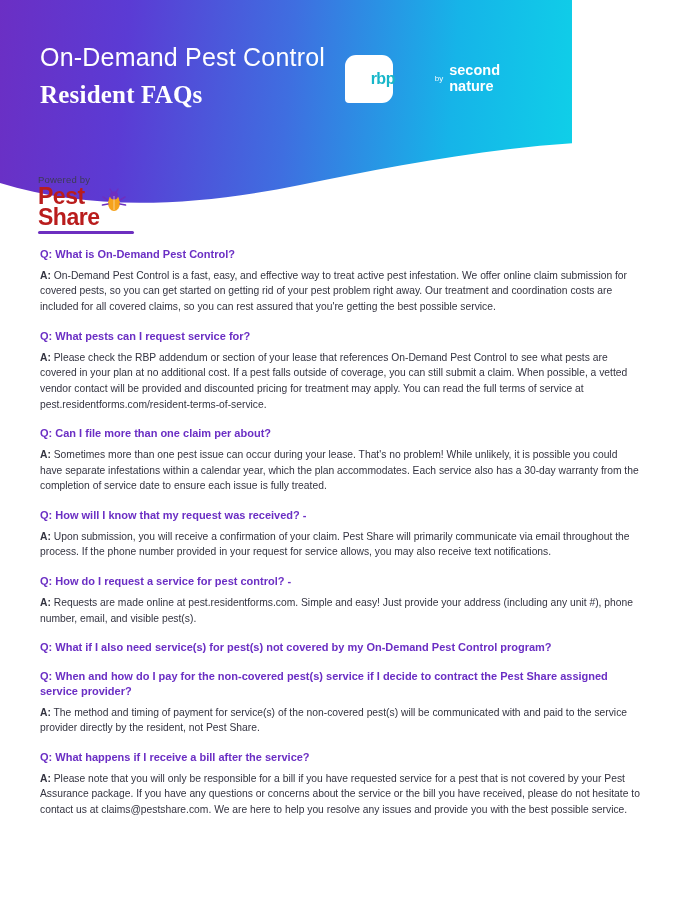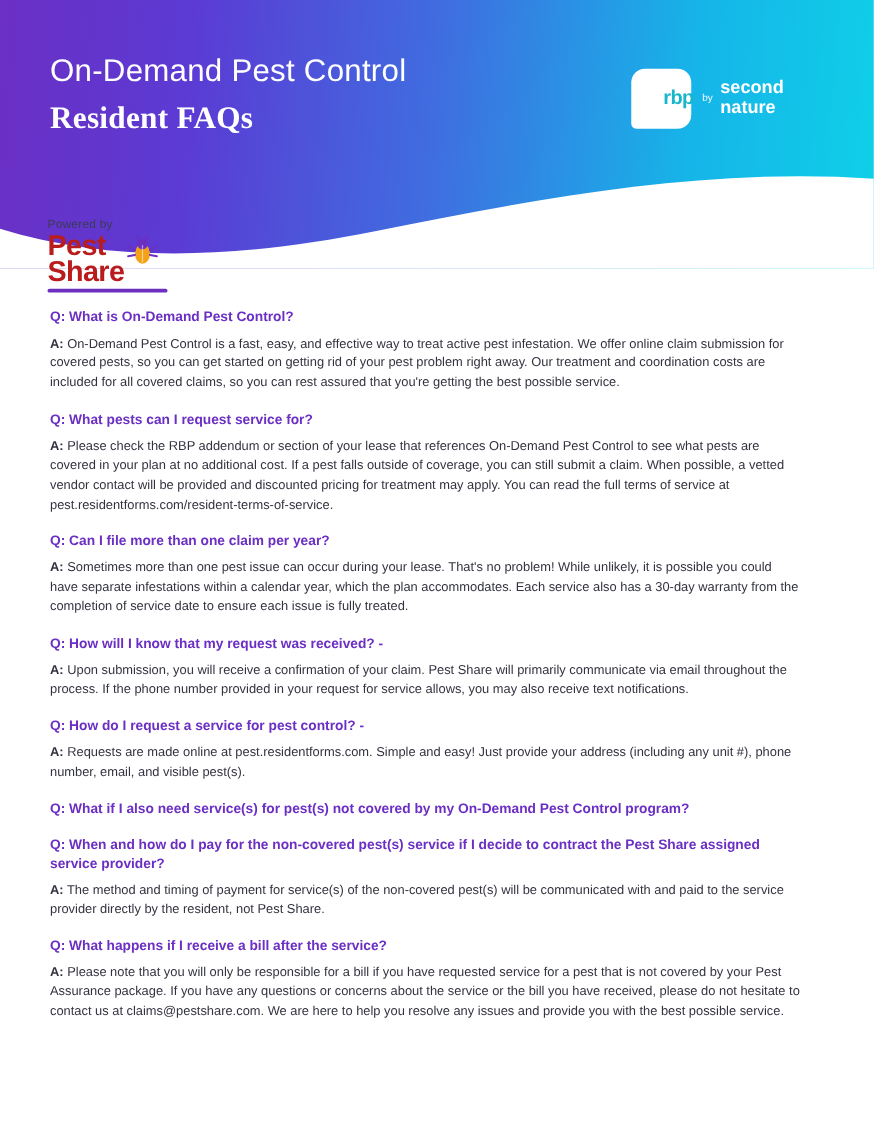--- a/index.html
+++ b/index.html
@@ -14,21 +14,21 @@
     width: 700px;
     height: 906px;
     overflow: hidden;
     background: #ffffff;
   }
 
   
   .header-band {
     position: absolute;
     left: 0; top: 0;
-    width: 699px;
+    width: 572px;
     height: 215px;
     background: linear-gradient(95deg, #6b2fc4 0%, #5b3bd4 22%, #3f6ee0 50%, #16b4e8 78%, #0fd0e8 100%);
     overflow: hidden;
   }
   .wave {
     position: absolute;
     left: 0; bottom: -2px;
     width: 700px;
     height: 90px;
   }
@@ -85,20 +85,21 @@
     display: flex;
     align-items: center;
     gap: 6px;
   }
   .by-text {
     font-size: 8px;
     color: #ffffff;
     opacity: 0.95;
     line-height: 1.1;
     white-space: nowrap;
+    margin-left: 33px;
   }
   .sn-text {
     font-size: 14.5px;
     font-weight: 700;
     color: #ffffff;
     line-height: 1.08;
   }
 
   
   .pestshare-block {
@@ -221,21 +222,21 @@
       <div class="faq-q">Q: What is On-Demand Pest Control?</div>
       <div class="faq-a"><b>A:</b> <span>On-Demand Pest Control is a fast, easy, and effective way to treat active pest infestation. We offer online claim submission for covered pests, so you can get started on getting rid of your pest problem right away. Our treatment and coordination costs are included for all covered claims, so you can rest assured that you're getting the best possible service.</span></div>
     </div>
 
     <div class="faq-item">
       <div class="faq-q">Q: What pests can I request service for?</div>
       <div class="faq-a"><b>A:</b> <span>Please check the RBP addendum or section of your lease that references On-Demand Pest Control to see what pests are covered in your plan at no additional cost. If a pest falls outside of coverage, you can still submit a claim. When possible, a vetted vendor contact will be provided and discounted pricing for treatment may apply. You can read the full terms of service at pest.residentforms.com/resident-terms-of-service.</span></div>
     </div>
 
     <div class="faq-item">
-      <div class="faq-q">Q: Can I file more than one claim per year?</div>
+      <div class="faq-q">Q: Can I file more than one claim per about?</div>
       <div class="faq-a"><b>A:</b> <span>Sometimes more than one pest issue can occur during your lease. That's no problem! While unlikely, it is possible you could have separate infestations within a calendar year, which the plan accommodates. Each service also has a 30-day warranty from the completion of service date to ensure each issue is fully treated.</span></div>
     </div>
 
     <div class="faq-item">
       <div class="faq-q">Q: How will I know that my request was received? -</div>
       <div class="faq-a"><b>A:</b> <span>Upon submission, you will receive a confirmation of your claim. Pest Share will primarily communicate via email throughout the process. If the phone number provided in your request for service allows, you may also receive text notifications.</span></div>
     </div>
 
     <div class="faq-item">
       <div class="faq-q">Q: How do I request a service for pest control? -</div>

